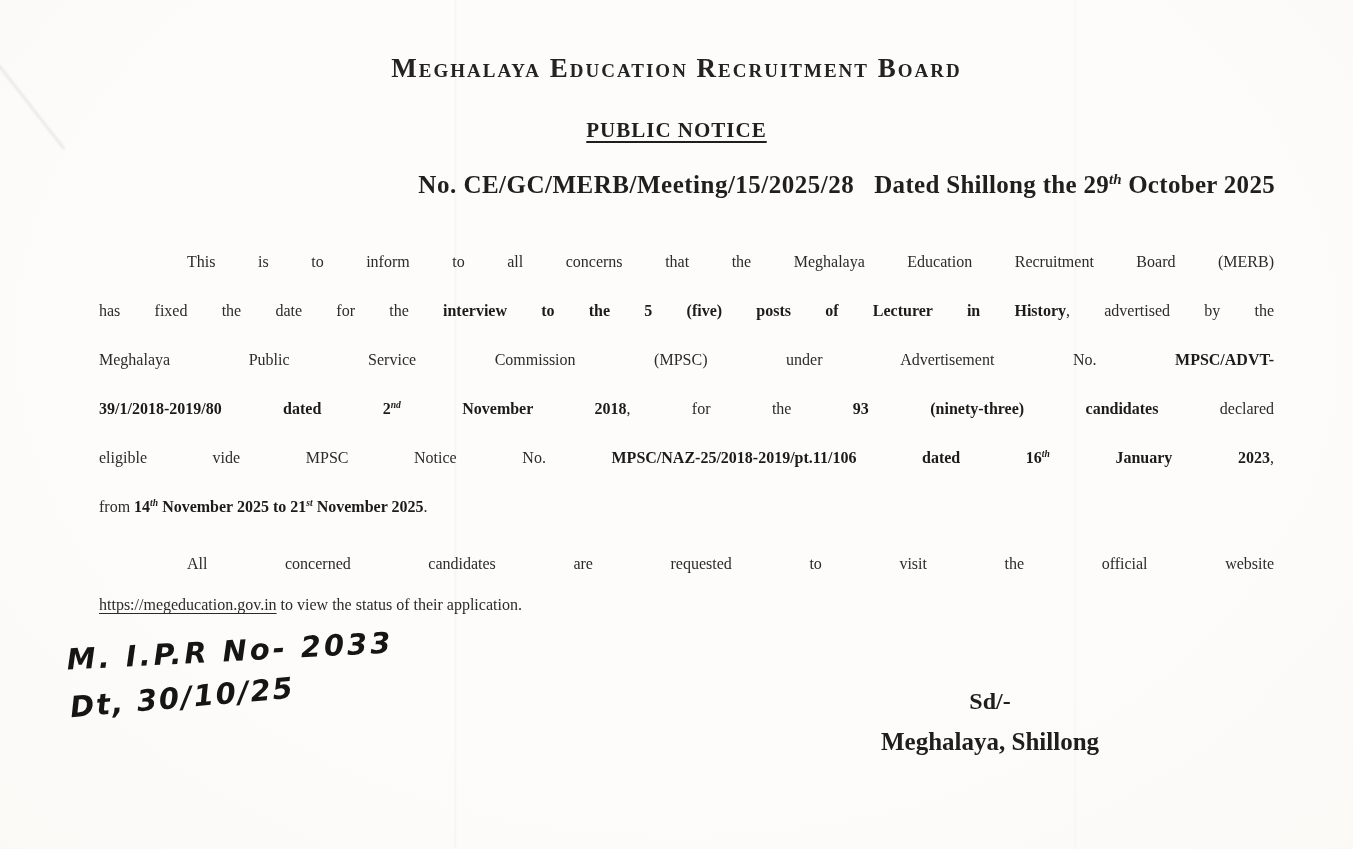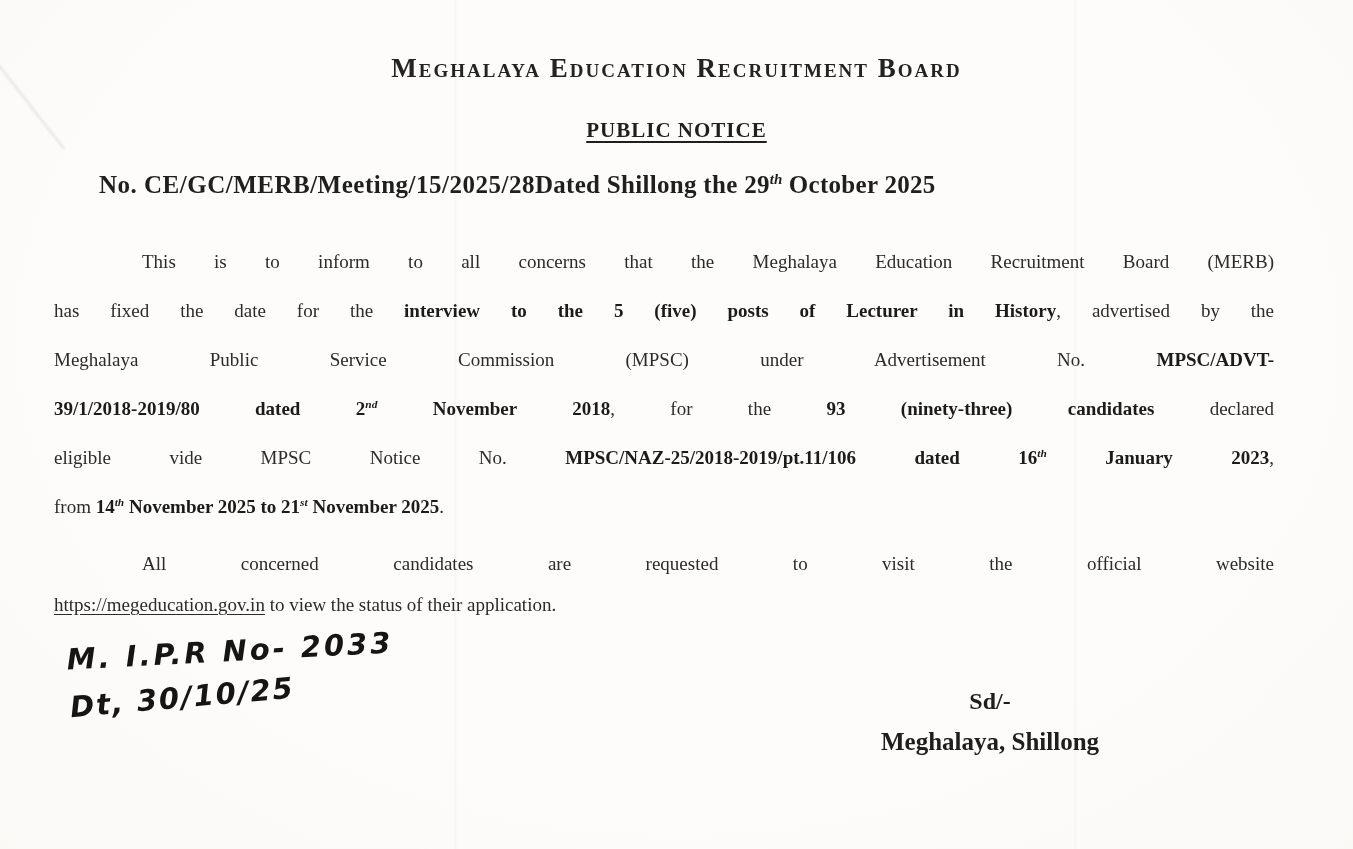--- a/index.html
+++ b/index.html
@@ -44,32 +44,33 @@
     text-align: center;
     font-size: 21px;
     font-weight: bold;
     letter-spacing: 1px;
     text-decoration: underline;
     text-underline-offset: 4px;
     color: #1f1f1f;
   }
   .ref-row {
     display: flex;
-    justify-content: flex-start;
+    justify-content: flex-end;
     align-items: baseline;
     margin: 28px 78px 0 99px;
     font-weight: bold;
     color: #1f1f1f;
+    gap: 20px;
   }
   .ref-no { font-size: 25px; letter-spacing: 0.5px; }
   .date-line { font-size: 25px; letter-spacing: 0.3px; }
   .para {
-    margin-left: 54px;
+    margin-left: 99px;
     margin-right: 79px;
-    font-size: 19px;
+    font-size: 16px;
     color: #2b2b2b;
   }
   .p1 { margin-top: 38px; }
   .p1 .line { line-height: 49px; height: 49px; }
   .p2 { margin-top: 12px; }
   .p2 .line { line-height: 41px; height: 41px; }
   .jline { text-align: justify; text-align-last: justify; }
   .indent { padding-left: 88px; }
   .b { font-weight: bold; color: #1b1b1b; }
   .sup { vertical-align: super; font-size: 60%; line-height: 0; letter-spacing: 0; font-style: italic; }

